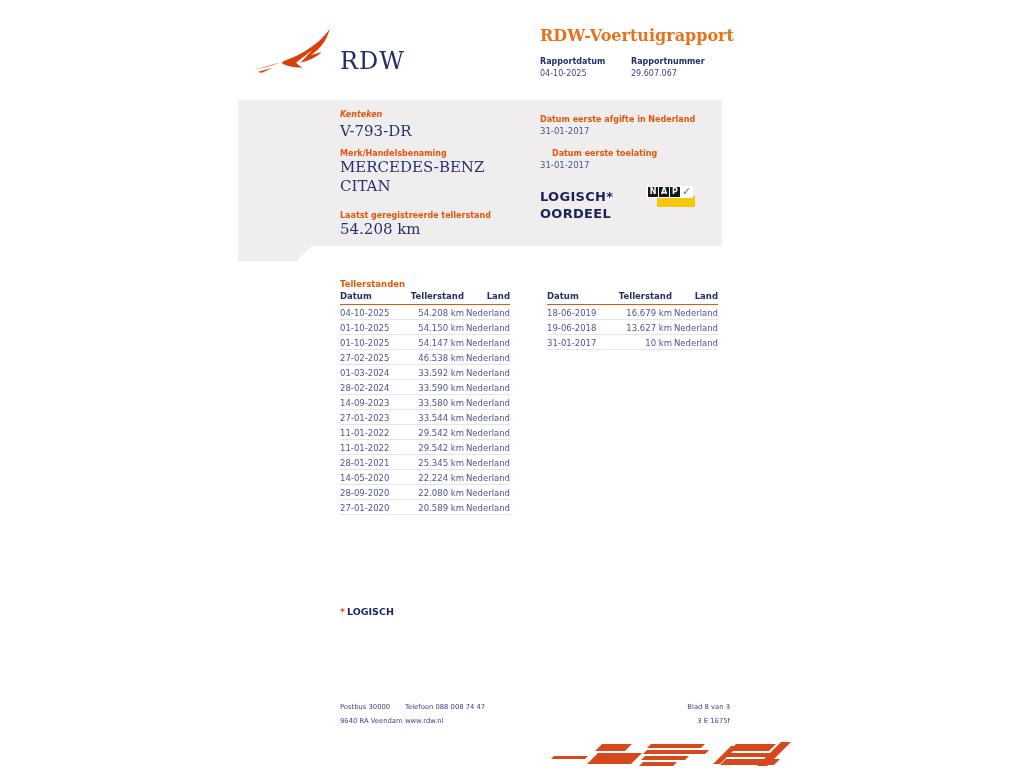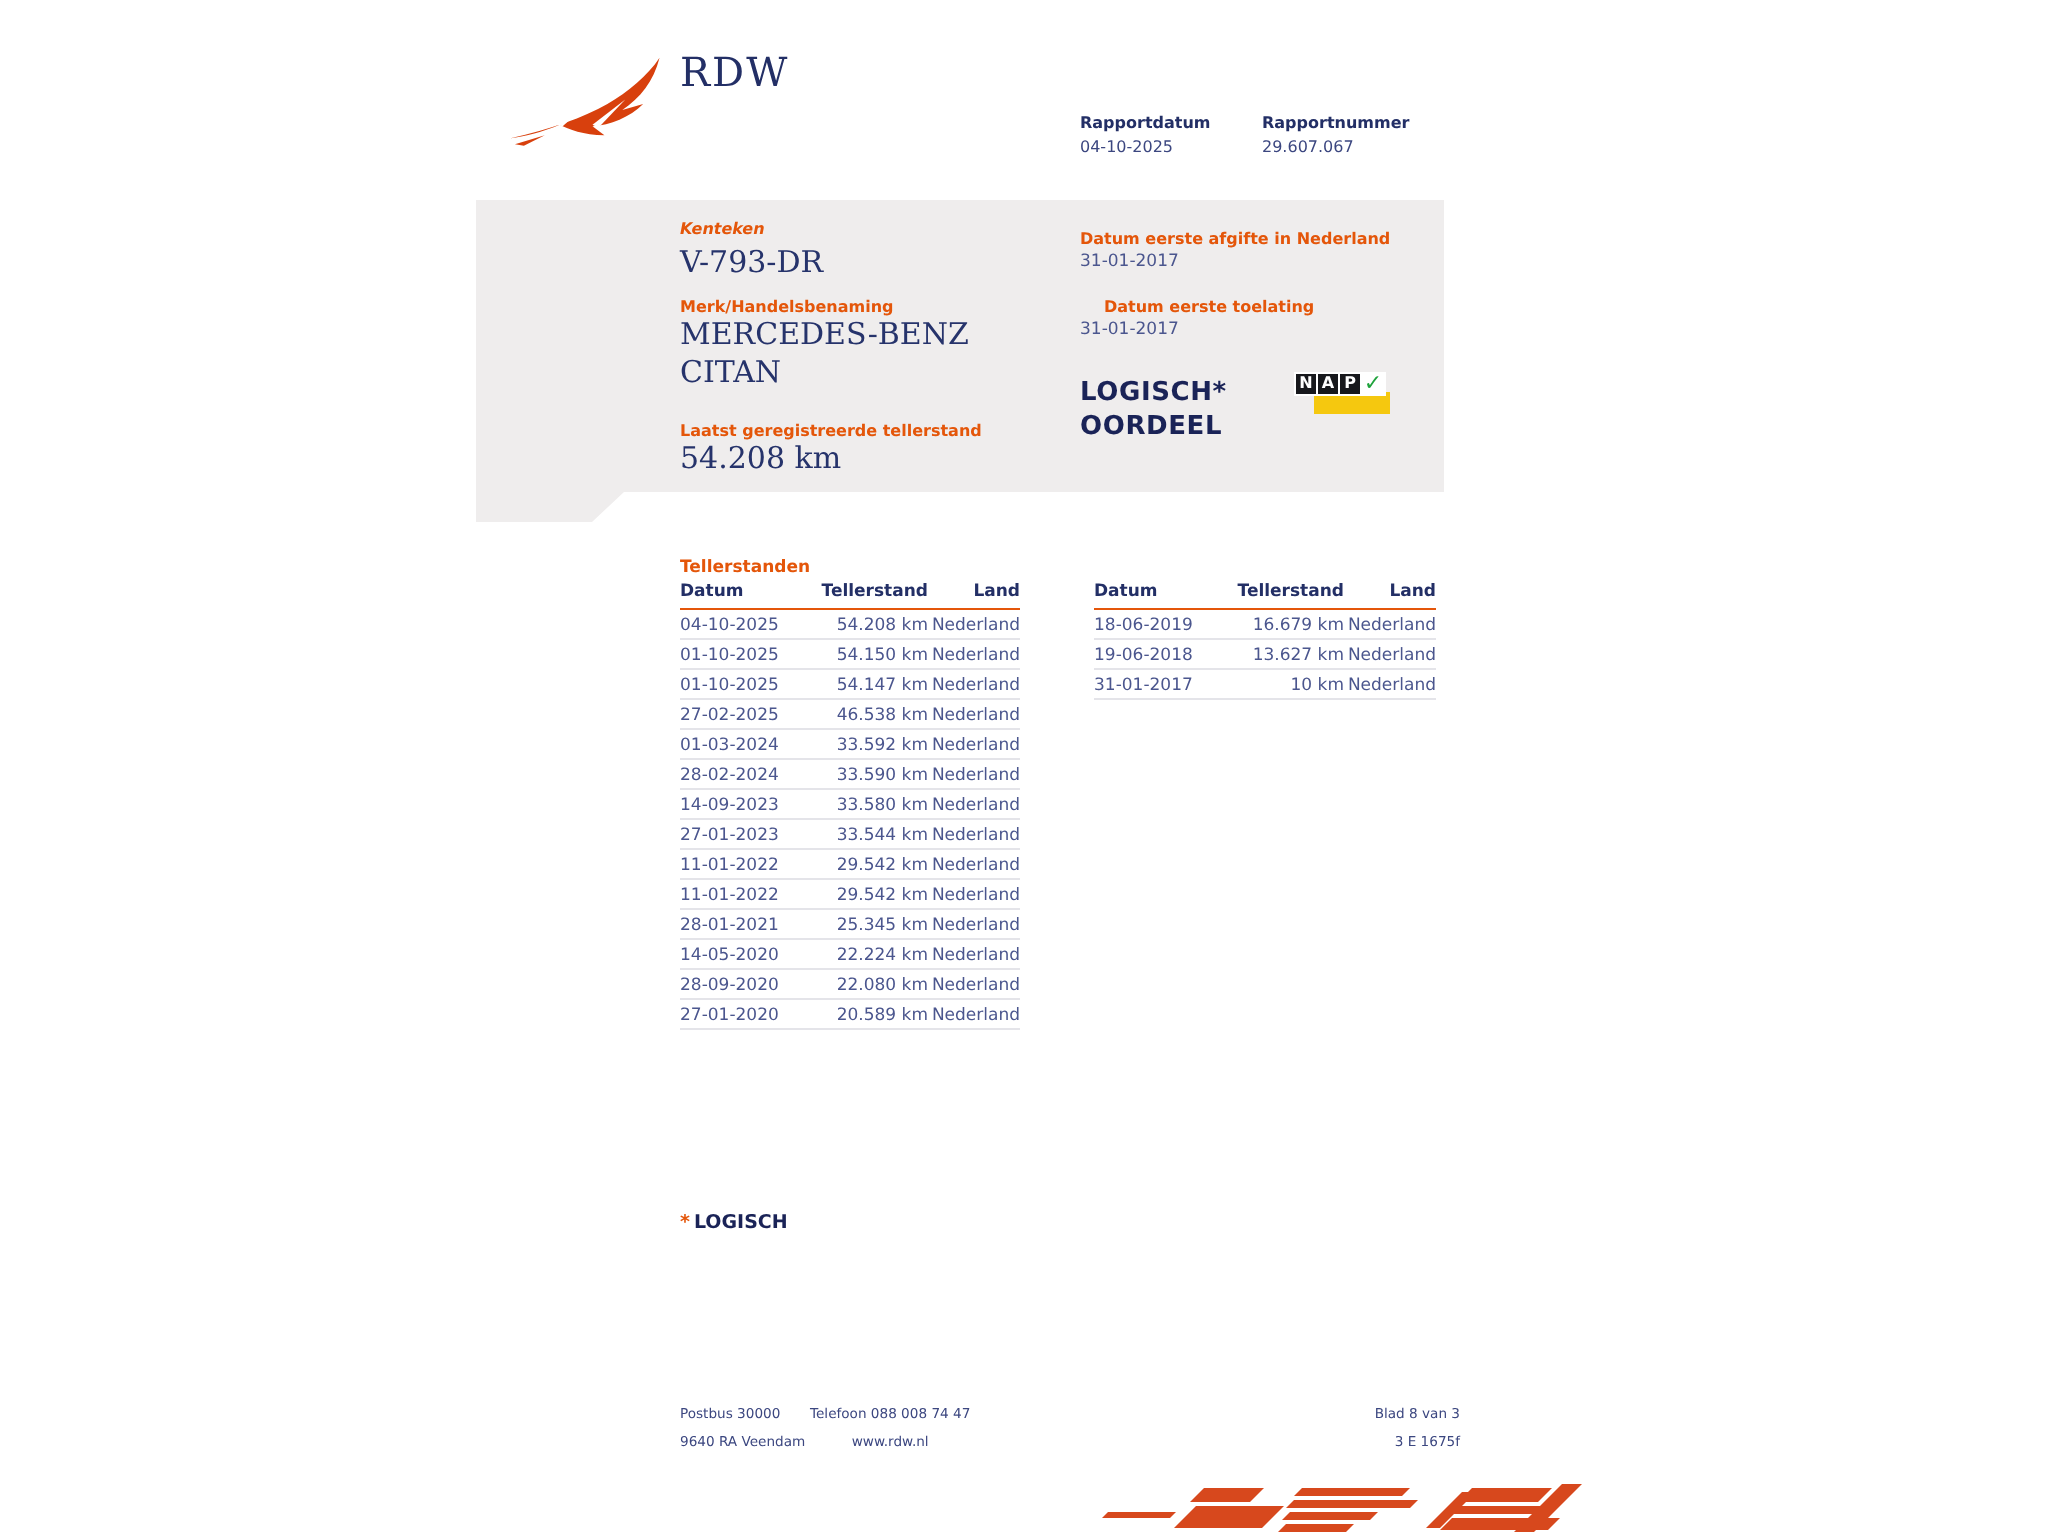--- a/index.html
+++ b/index.html
@@ -1,21 +1,21 @@
 <!DOCTYPE html>
 <html><head>
 <meta charset="utf-8">
 <style>
   html,body{margin:0;padding:0;background:#ffffff;}
   .page{position:relative;width:1024px;height:768px;background:#ffffff;overflow:hidden;
         font-family:"DejaVu Sans",sans-serif;color:#26336b;}
   .abs{position:absolute;}
 
   
-  .logo-text{font-family:"DejaVu Serif",serif;font-size:20px;color:#232f66;letter-spacing:1px;}
+  .logo-text{font-family:"DejaVu Serif",serif;font-size:24px;color:#232f66;letter-spacing:1px;margin-top:23px;}
   .doc-title{font-family:"DejaVu Serif",serif;font-weight:bold;font-size:16px;color:#e8721c;white-space:nowrap;}
   .meta-label{font-size:8px;font-weight:bold;color:#232f66;}
   .meta-value{font-size:8px;color:#3c4780;margin-top:3px;}
 
   
   .vehicle-box{position:absolute;left:238px;top:100px;width:484px;height:161px;background:#efeded;
     clip-path:polygon(0 0,484px 0,484px 146px,74px 146px,58px 161px,0 161px);}
   .field-label{font-size:8px;font-weight:bold;color:#e4560a;white-space:nowrap;}
   .field-value-lg{font-family:"DejaVu Serif",serif;font-size:15px;color:#26336b;white-space:nowrap;}
   .field-value-sm{font-size:8.5px;color:#4b568e;white-space:nowrap;}
@@ -55,20 +55,21 @@
   <div class="abs" style="left:253px;top:24px;width:82px;height:50px;">
     <svg width="82" height="50" viewBox="0 0 110 66">
       <path fill="#d8400d" d="M3 60 C30 54 52 46 68 37 C82 29 95 18 103 6 C99 22 90 33 78 41 L92 37 C83 46 70 51 58 52 L66 58 C52 58 42 54 36 51 C24 56 12 59 3 60 Z"></path>
       <path fill="#d8400d" d="M6 64 L26 58 L12 65 Z"></path>
       <path fill="#ffffff" d="M34 51 L56 36 L38 52 Z"></path>
       <path fill="#ffffff" d="M58 51 L80 34 L62 53 Z"></path>
     </svg>
   </div>
   <div class="abs logo-text" style="left:340px;top:24px;">RDW</div>
 
+  <div class="abs doc-title" style="left:540px;top:26px;">RDW-Voertuigrapport</div>
   <div class="abs" style="left:540px;top:57px;">
     <div class="meta-label">Rapportdatum</div>
     <div class="meta-value">04-10-2025</div>
   </div>
   <div class="abs" style="left:607px;top:57px;margin-left:24px;">
     <div class="meta-label">Rapportnummer</div>
     <div class="meta-value">29.607.067</div>
   </div>
 
   <div class="vehicle-box">
@@ -214,21 +215,21 @@
   </table>
 
   <div class="abs fn-title" style="left:340px;top:606px;">
     <span class="fn-star">*</span><span>LOGISCH</span>
   </div>
 
   <div class="abs foot" style="left:340px;top:700px;">
     <div>Postbus 30000</div>
     <div>9640 RA Veendam</div>
   </div>
-  <div class="abs foot" style="left:405px;top:700px;text-align:center;">
+  <div class="abs foot" style="left:405px;top:700px;">
     <div>Telefoon 088 008 74 47</div>
     <div>www.rdw.nl</div>
   </div>
   <div class="abs foot foot-right" style="left:600px;top:700px;width:130px;">
     <div>Blad 8 van 3</div>
     <div>3 E 1675f</div>
   </div>
 
   <div class="abs" style="left:543px;top:740px;width:248px;height:28px;">
     <svg width="248" height="28" viewBox="0 0 248 28">

